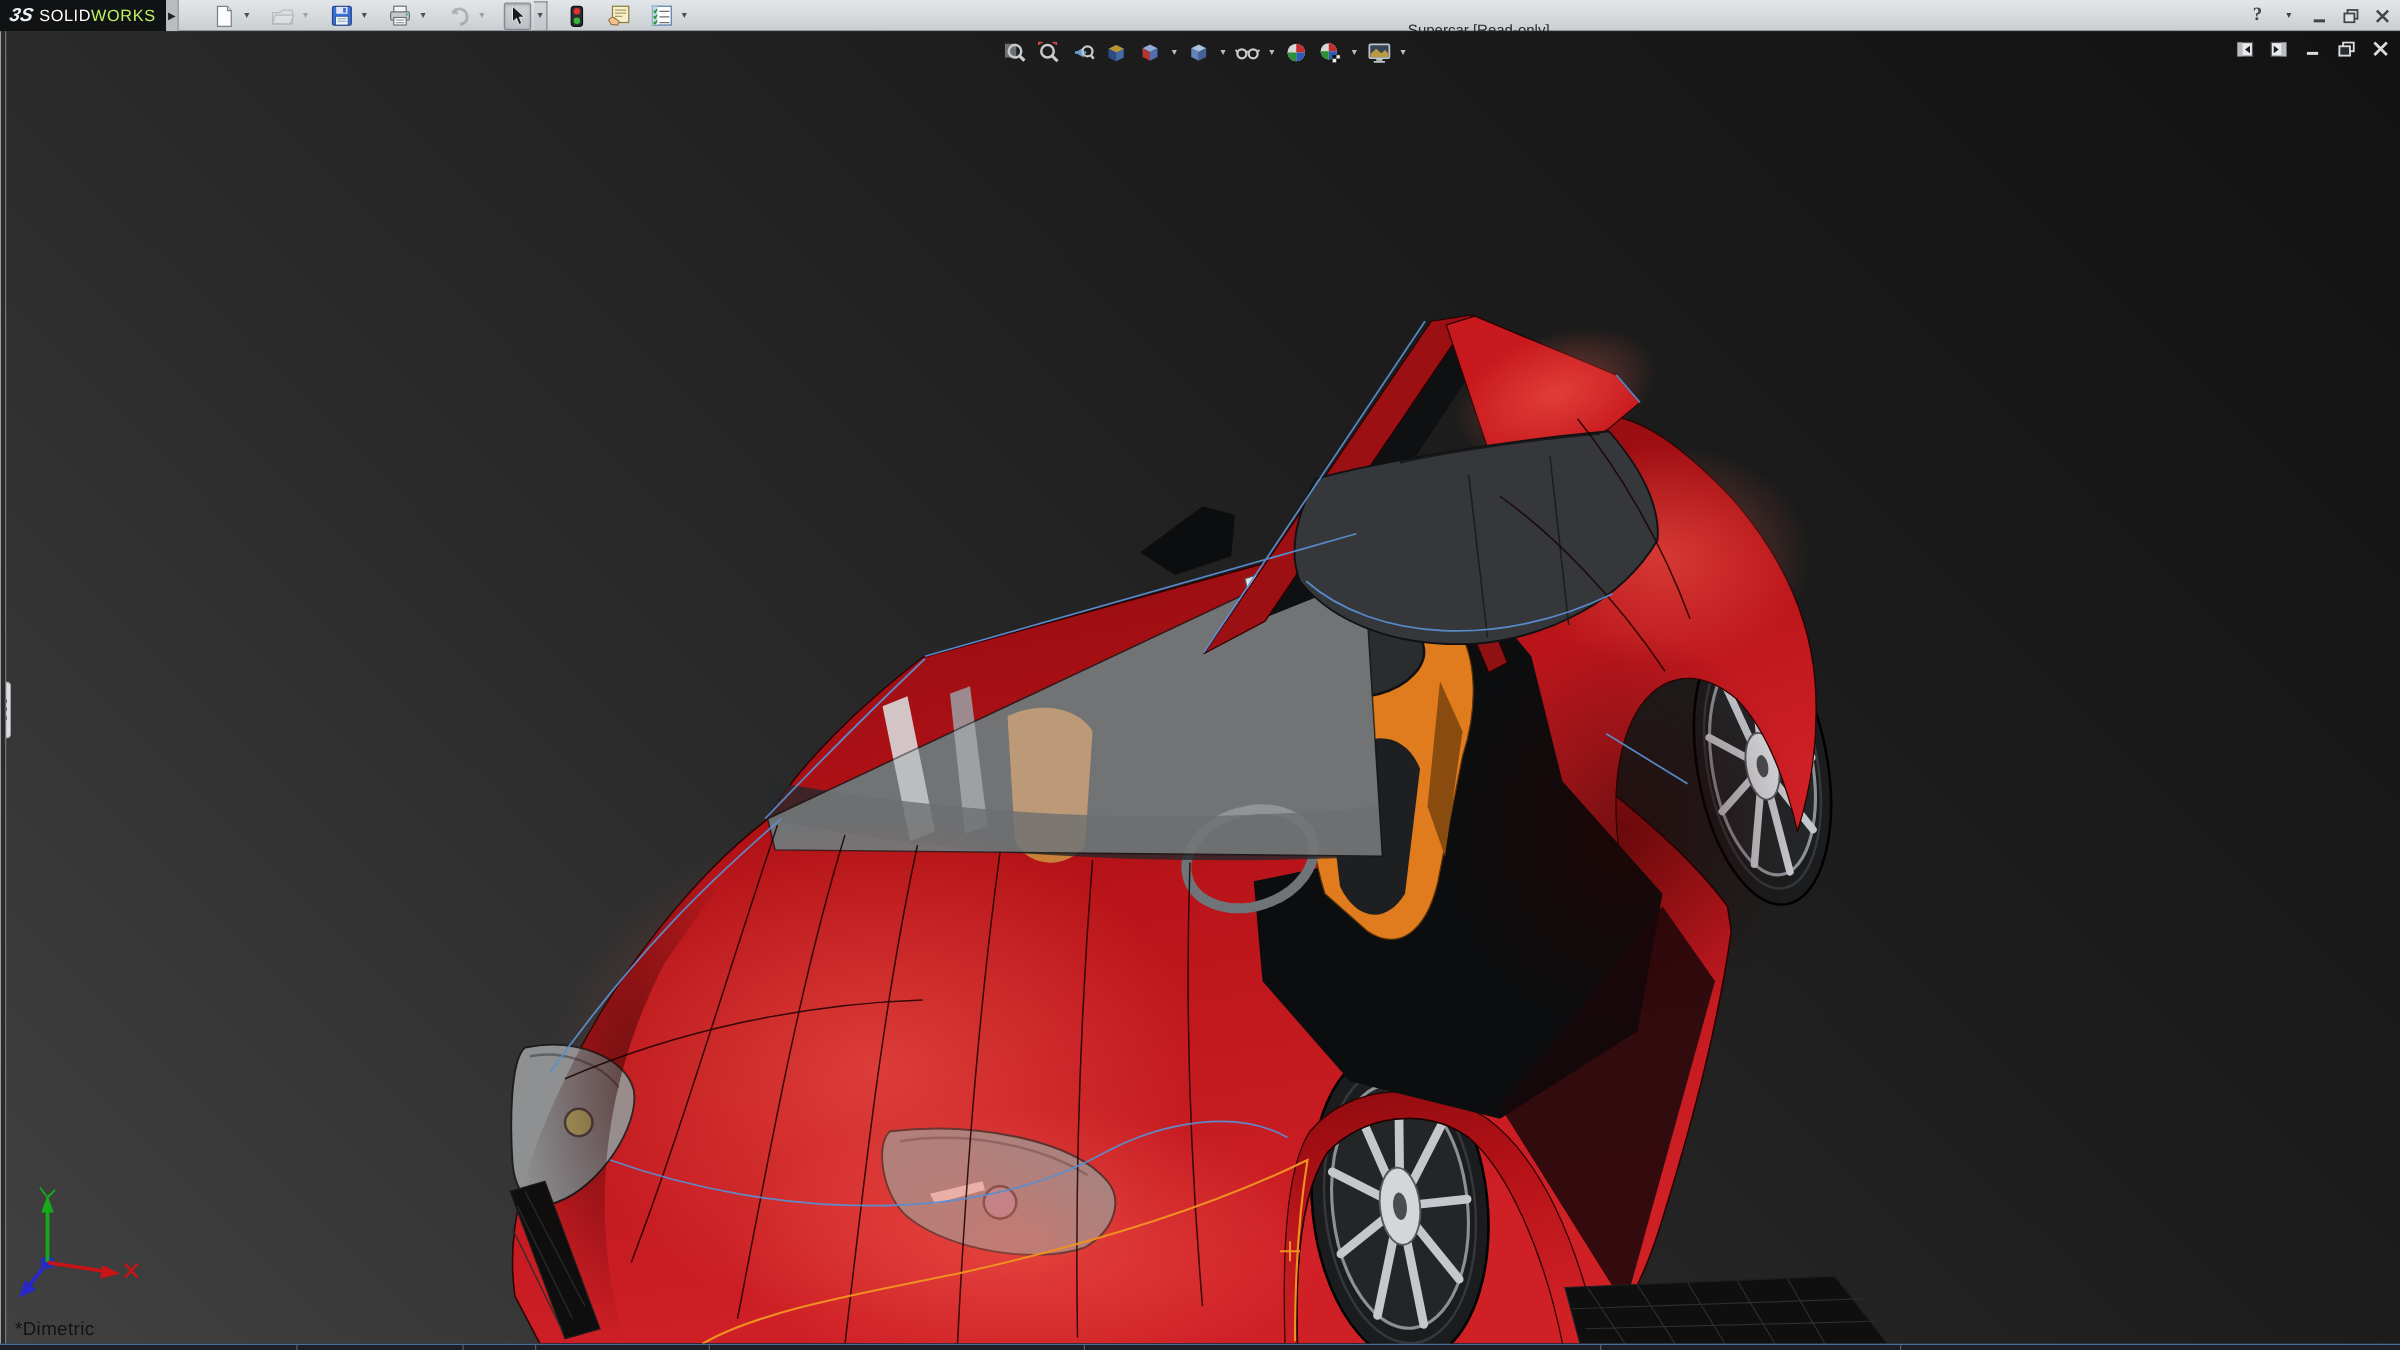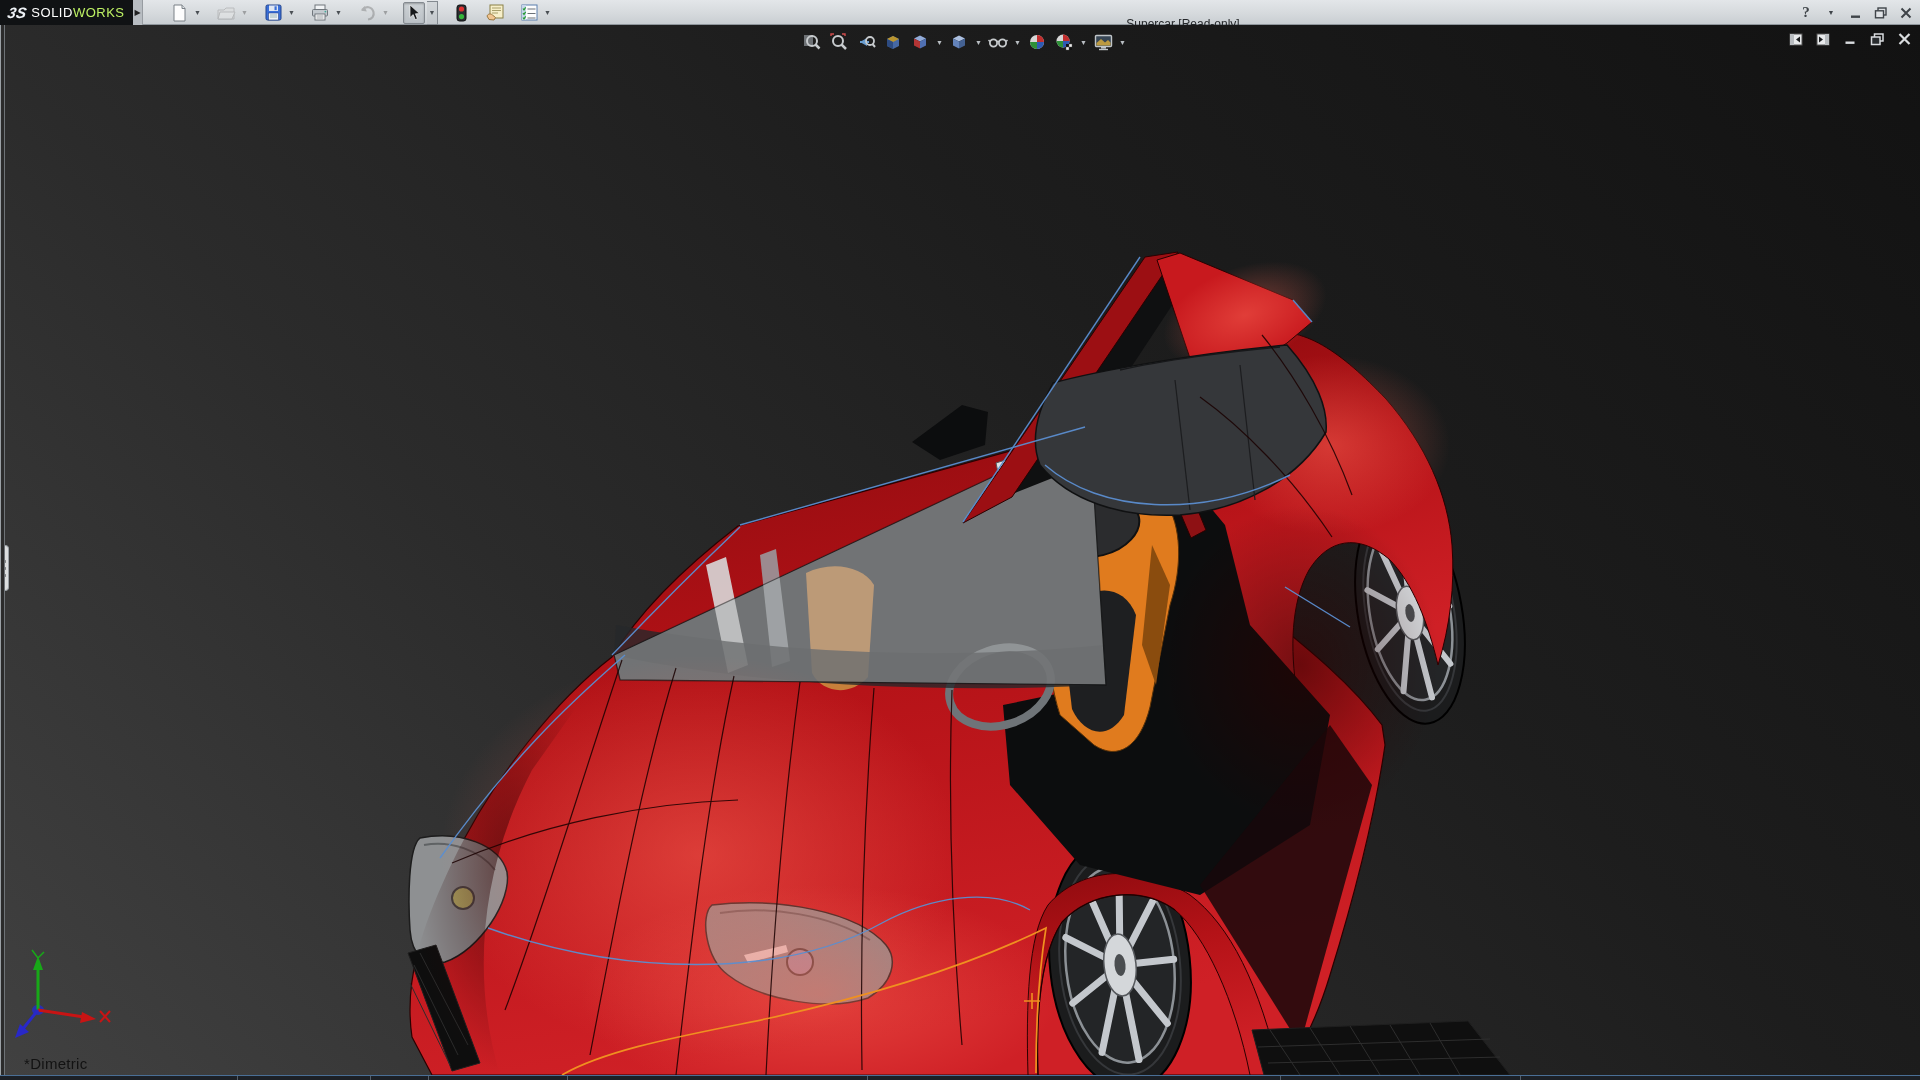--- a/index.html
+++ b/index.html
@@ -44,21 +44,21 @@
   .hdrop { width:9px; color:#b9bec3; font-size:7px; display:flex; justify-content:center; }
 
   .doc-controls { position:absolute; right:8px; top:7px; display:flex; align-items:center; gap:11px; }
   .dc { display:flex; align-items:center; justify-content:center; width:16px; height:14px; }
 
   .fm-tab { position:absolute; left:0; top:520px; width:9px; height:46px; background:#dcdedf;
     border-radius:0 4px 4px 0; border:1px solid #9aa0a5; border-left:none;
     display:flex; flex-direction:column; align-items:center; justify-content:center; gap:1px; cursor:pointer; }
   .fm-tab i { font-style:normal; color:#26292c; font-size:6px; line-height:6px; }
 
-  .orient-label { position:absolute; left:12px; bottom:3px; font-size:15px; color:#121212; letter-spacing:.3px;margin-left:12px; }
+  .orient-label { position:absolute; left:12px; bottom:3px; font-size:15px; color:#121212; letter-spacing:.3px; }
   .triad { position:absolute; left:8px; bottom:32px; }
 
   .model-svg { position:absolute; left:0; top:0; width:1920px; height:1050px; }
 
   
   .bottom-strip { position:absolute; left:0; bottom:0; width:1920px; height:5px; background:#1c2026; border-top:1px solid #4a6f96; }
   .bottom-strip .seg { position:absolute; top:0; width:1px; height:5px; background:#555f6a; }
 </style>
 </head>
 <body>

